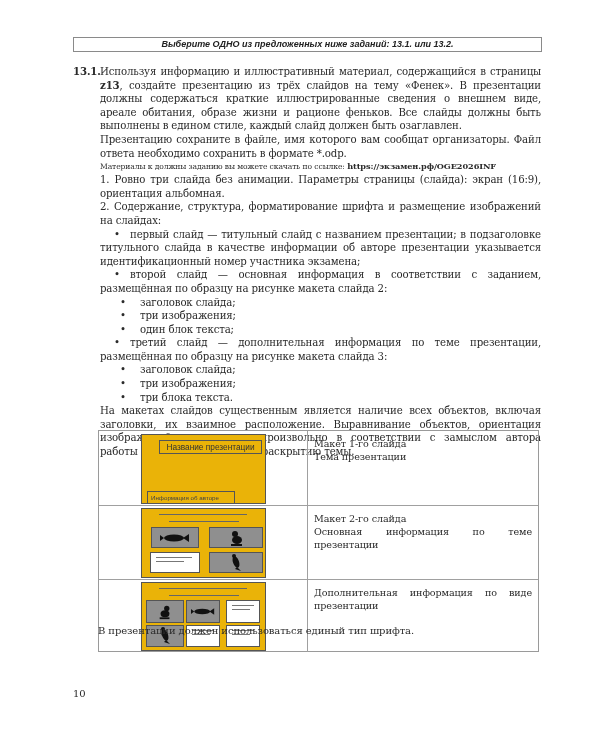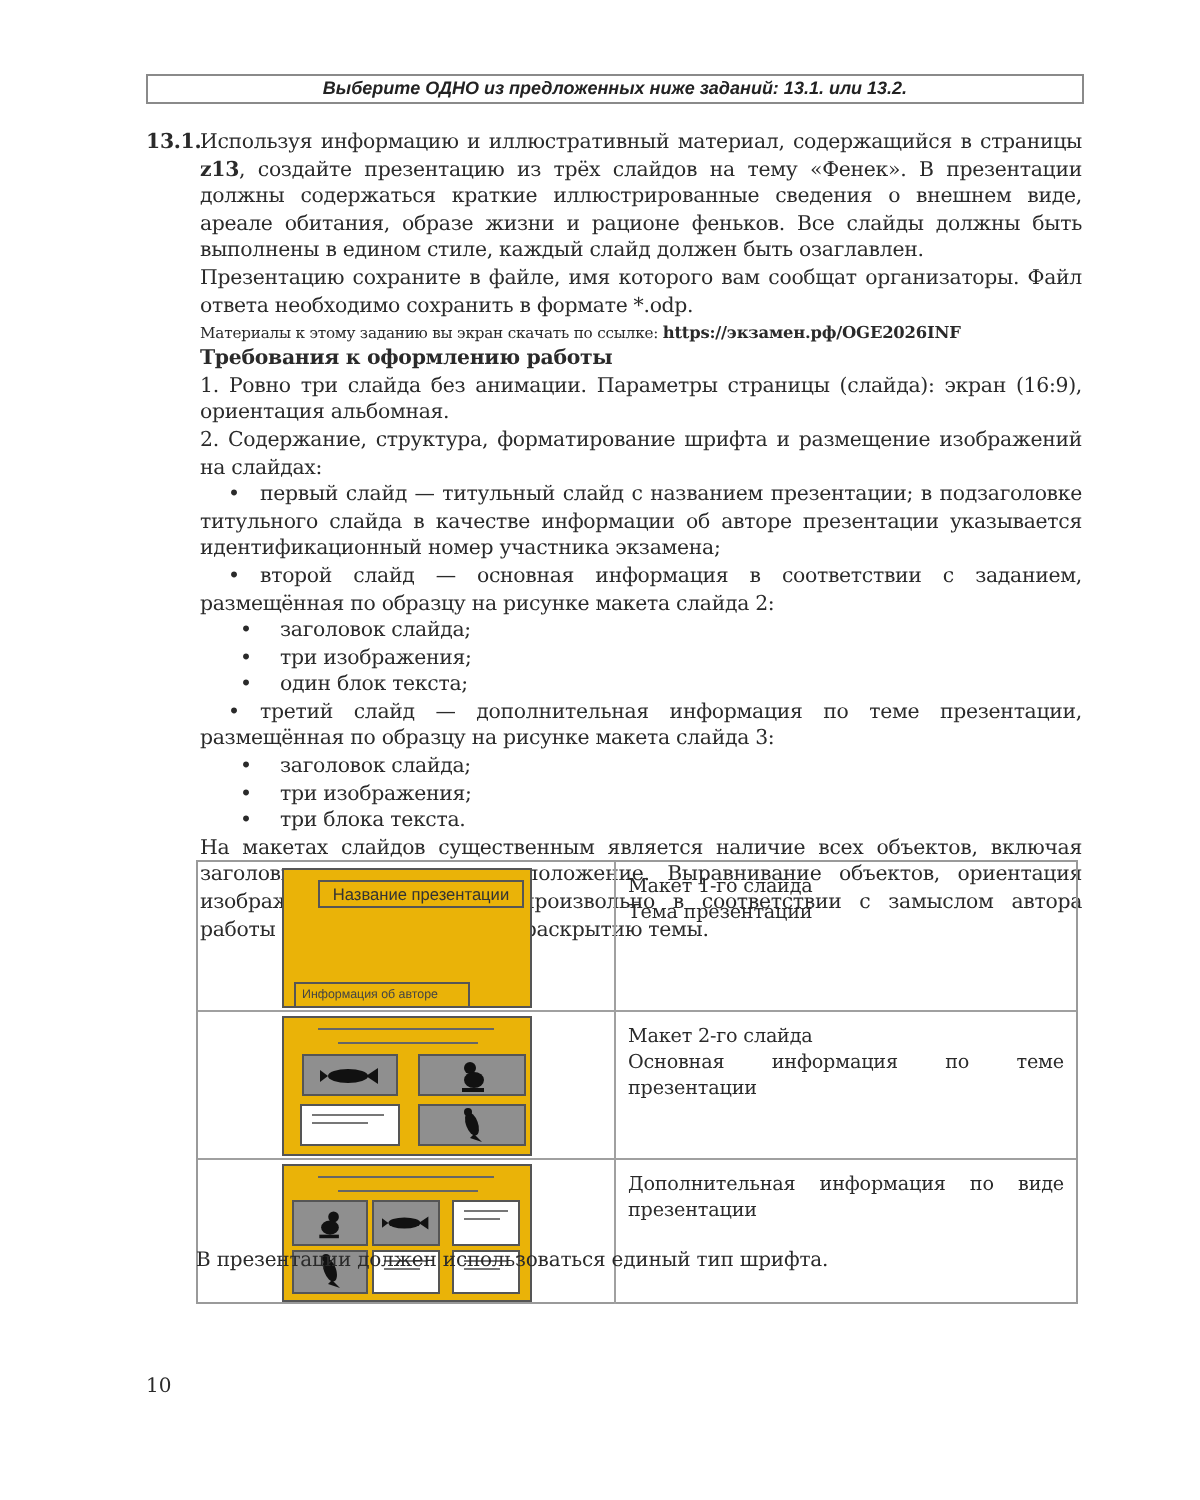--- a/index.html
+++ b/index.html
@@ -63,22 +63,21 @@
 
   <div class="header-box">
     <span>Выберите ОДНО из предложенных ниже заданий: 13.1. или 13.2.</span>
   </div>
 
   <div class="task">
     <span class="task-num">13.1.</span>
     <div class="task-body">
       <p><span>Используя информацию и иллюстративный материал, содержащийся в страницы </span><b>z13</b><span>, создайте презентацию из трёх слайдов на тему «Фенек». В презентации должны содержаться краткие иллюстрированные сведения о внешнем виде, ареале обитания, образе жизни и рационе феньков. Все слайды должны быть выполнены в едином стиле, каждый слайд должен быть озаглавлен.</span></p>
       <p>Презентацию сохраните в файле, имя которого вам сообщат организаторы. Файл ответа необходимо сохранить в формате *.odp.</p>
-      <p class="small"><span>Материалы к этому заданию вы экран скачать по ссылке: </span><b>https://экзамен.рф/OGE2026INF</b></p>
-      <p class="req-title">Требования к оформлению работы</p>
+      <p class="small"><span>Материалы к должны заданию вы можете скачать по ссылке: </span><b>https://экзамен.рф/OGE2026INF</b></p>
       <p>1. Ровно три слайда без анимации. Параметры страницы (слайда): экран (16:9), ориентация альбомная.</p>
       <p>2. Содержание, структура, форматирование шрифта и размещение изображений на слайдах:</p>
       <p class="bullet-l1"><span class="dot">•</span><span>первый слайд — титульный слайд с названием презентации; в подзаголовке титульного слайда в качестве информации об авторе презентации указывается идентификационный номер участника экзамена;</span></p>
       <p class="bullet-l1"><span class="dot">•</span><span>второй слайд — основная информация в соответствии с заданием, размещённая по образцу на рисунке макета слайда 2:</span></p>
       <p class="bullet-l2"><span class="dot">•</span><span>заголовок слайда;</span></p>
       <p class="bullet-l2"><span class="dot">•</span><span>три изображения;</span></p>
       <p class="bullet-l2"><span class="dot">•</span><span>один блок текста;</span></p>
       <p class="bullet-l1"><span class="dot">•</span><span>третий слайд — дополнительная информация по теме презентации, размещённая по образцу на рисунке макета слайда 3:</span></p>
       <p class="bullet-l2"><span class="dot">•</span><span>заголовок слайда;</span></p>
       <p class="bullet-l2"><span class="dot">•</span><span>три изображения;</span></p>

